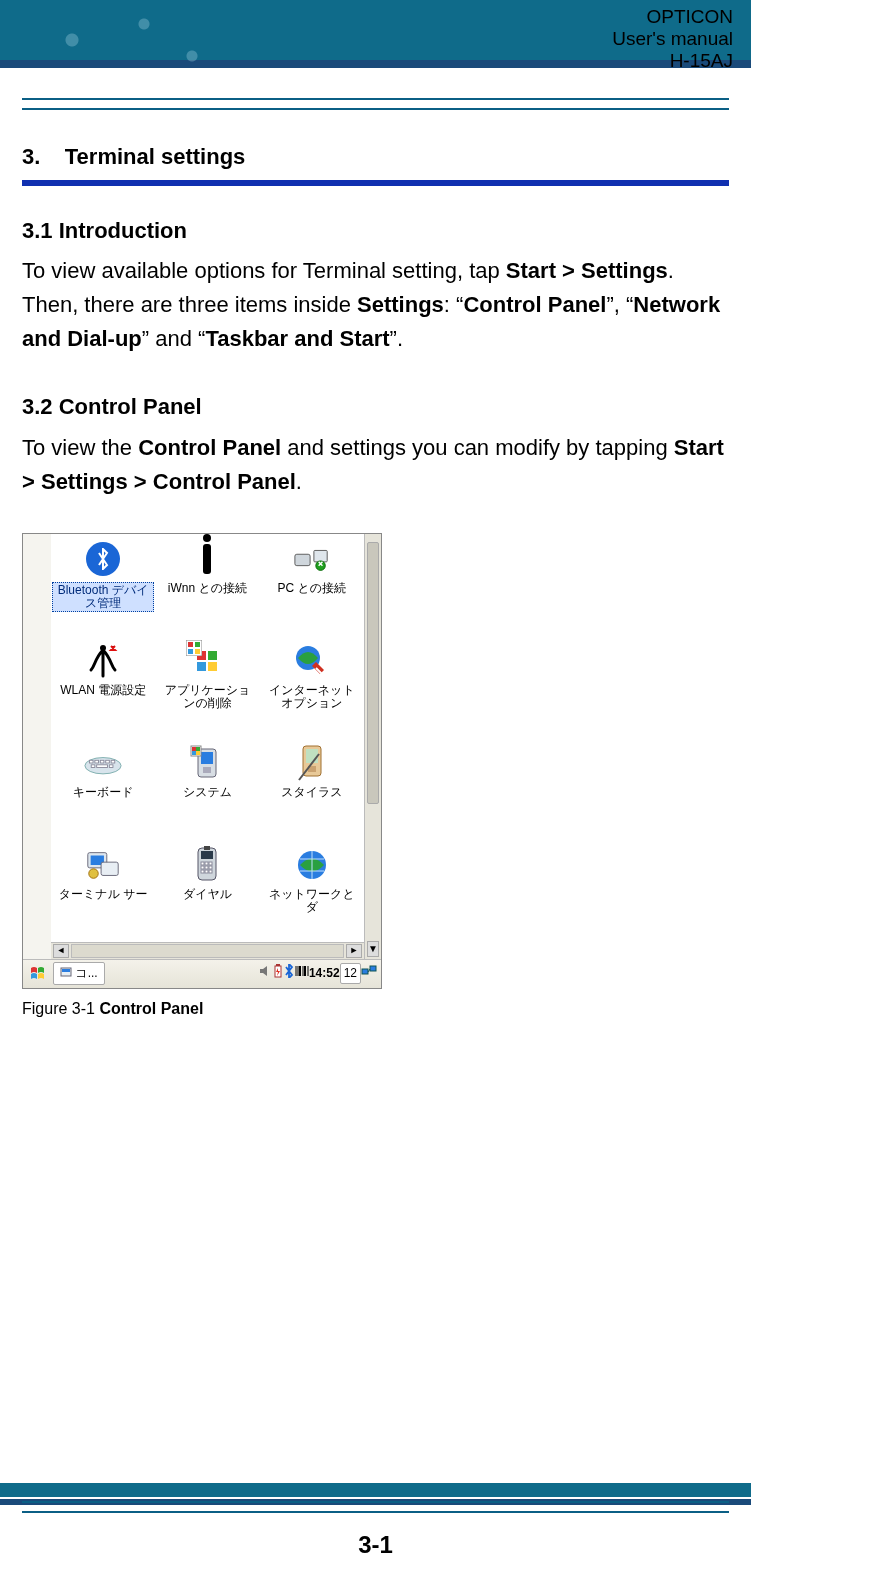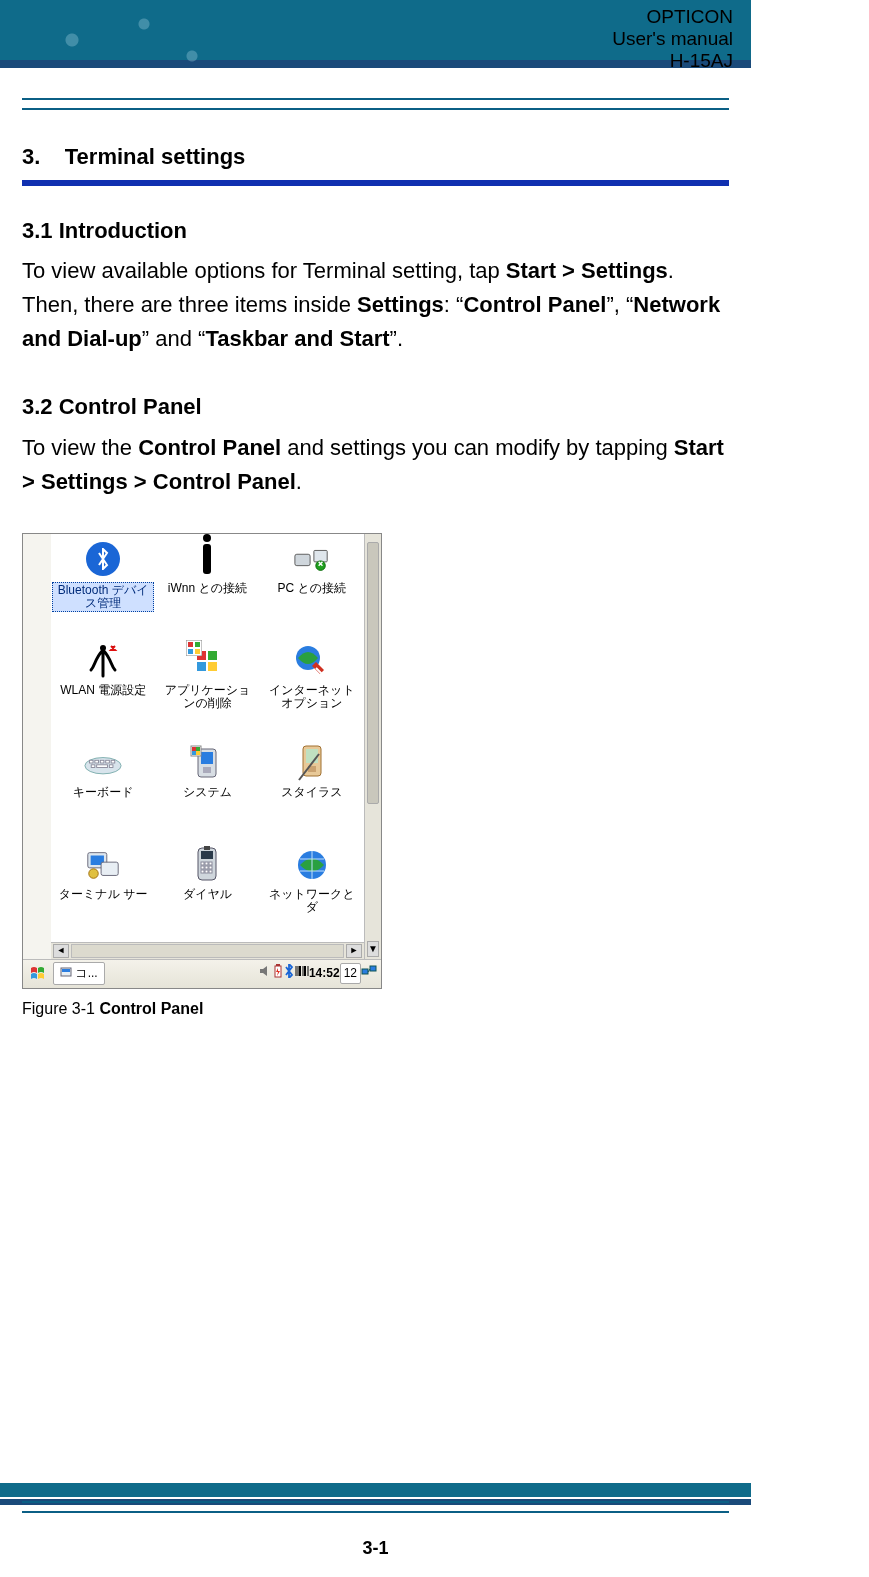--- a/index.html
+++ b/index.html
@@ -13,21 +13,21 @@
                radial-gradient(circle at 60% 30%,#9fd0e0 0 5px,transparent 6px),
                radial-gradient(circle at 80% 70%,#9fd0e0 0 5px,transparent 6px);}
   .hdr-text{position:absolute;right:18px;top:6px;text-align:right;font-size:19px;line-height:1.15;}
   .thin-rule{position:absolute;left:22px;right:22px;top:98px;height:8px;
     border-top:2px solid #0b5f85;border-bottom:2px solid #0b5f85;}
   
   .ftr-rule{position:absolute;left:22px;right:22px;bottom:64px;height:8px;
     border-top:2px solid #0b5f85;border-bottom:2px solid #0b5f85;}
   .ftr-band{position:absolute;left:0;right:0;bottom:80px;height:14px;background:#0f6b8a;}
   .ftr-band2{position:absolute;left:0;right:0;bottom:72px;height:6px;background:#1a4a7a;}
-  .page-num{position:absolute;left:0;right:0;bottom:18px;text-align:center;font-weight:bold;font-size:18px;}
+  .page-num{position:absolute;left:0;right:0;bottom:18px;text-align:center;font-weight:bold;font-size:24px;}
   
   .content{position:absolute;left:22px;right:22px;top:140px;font-size:22px;line-height:1.55;}
   h2.section{font-size:22px;margin:0 0 6px 0;}
   .blue-rule{height:6px;background:#1030b0;margin:6px 0 28px 0;}
   h3.sub{font-size:22px;margin:0 0 6px 0;}
   .para{margin:0 0 34px 0;}
   .figcap{font-size:16px;margin-top:8px;}
   b,strong{font-weight:bold;}
   
   .shot{width:358px;border:1px solid #888;background:#f5f4ef;}

